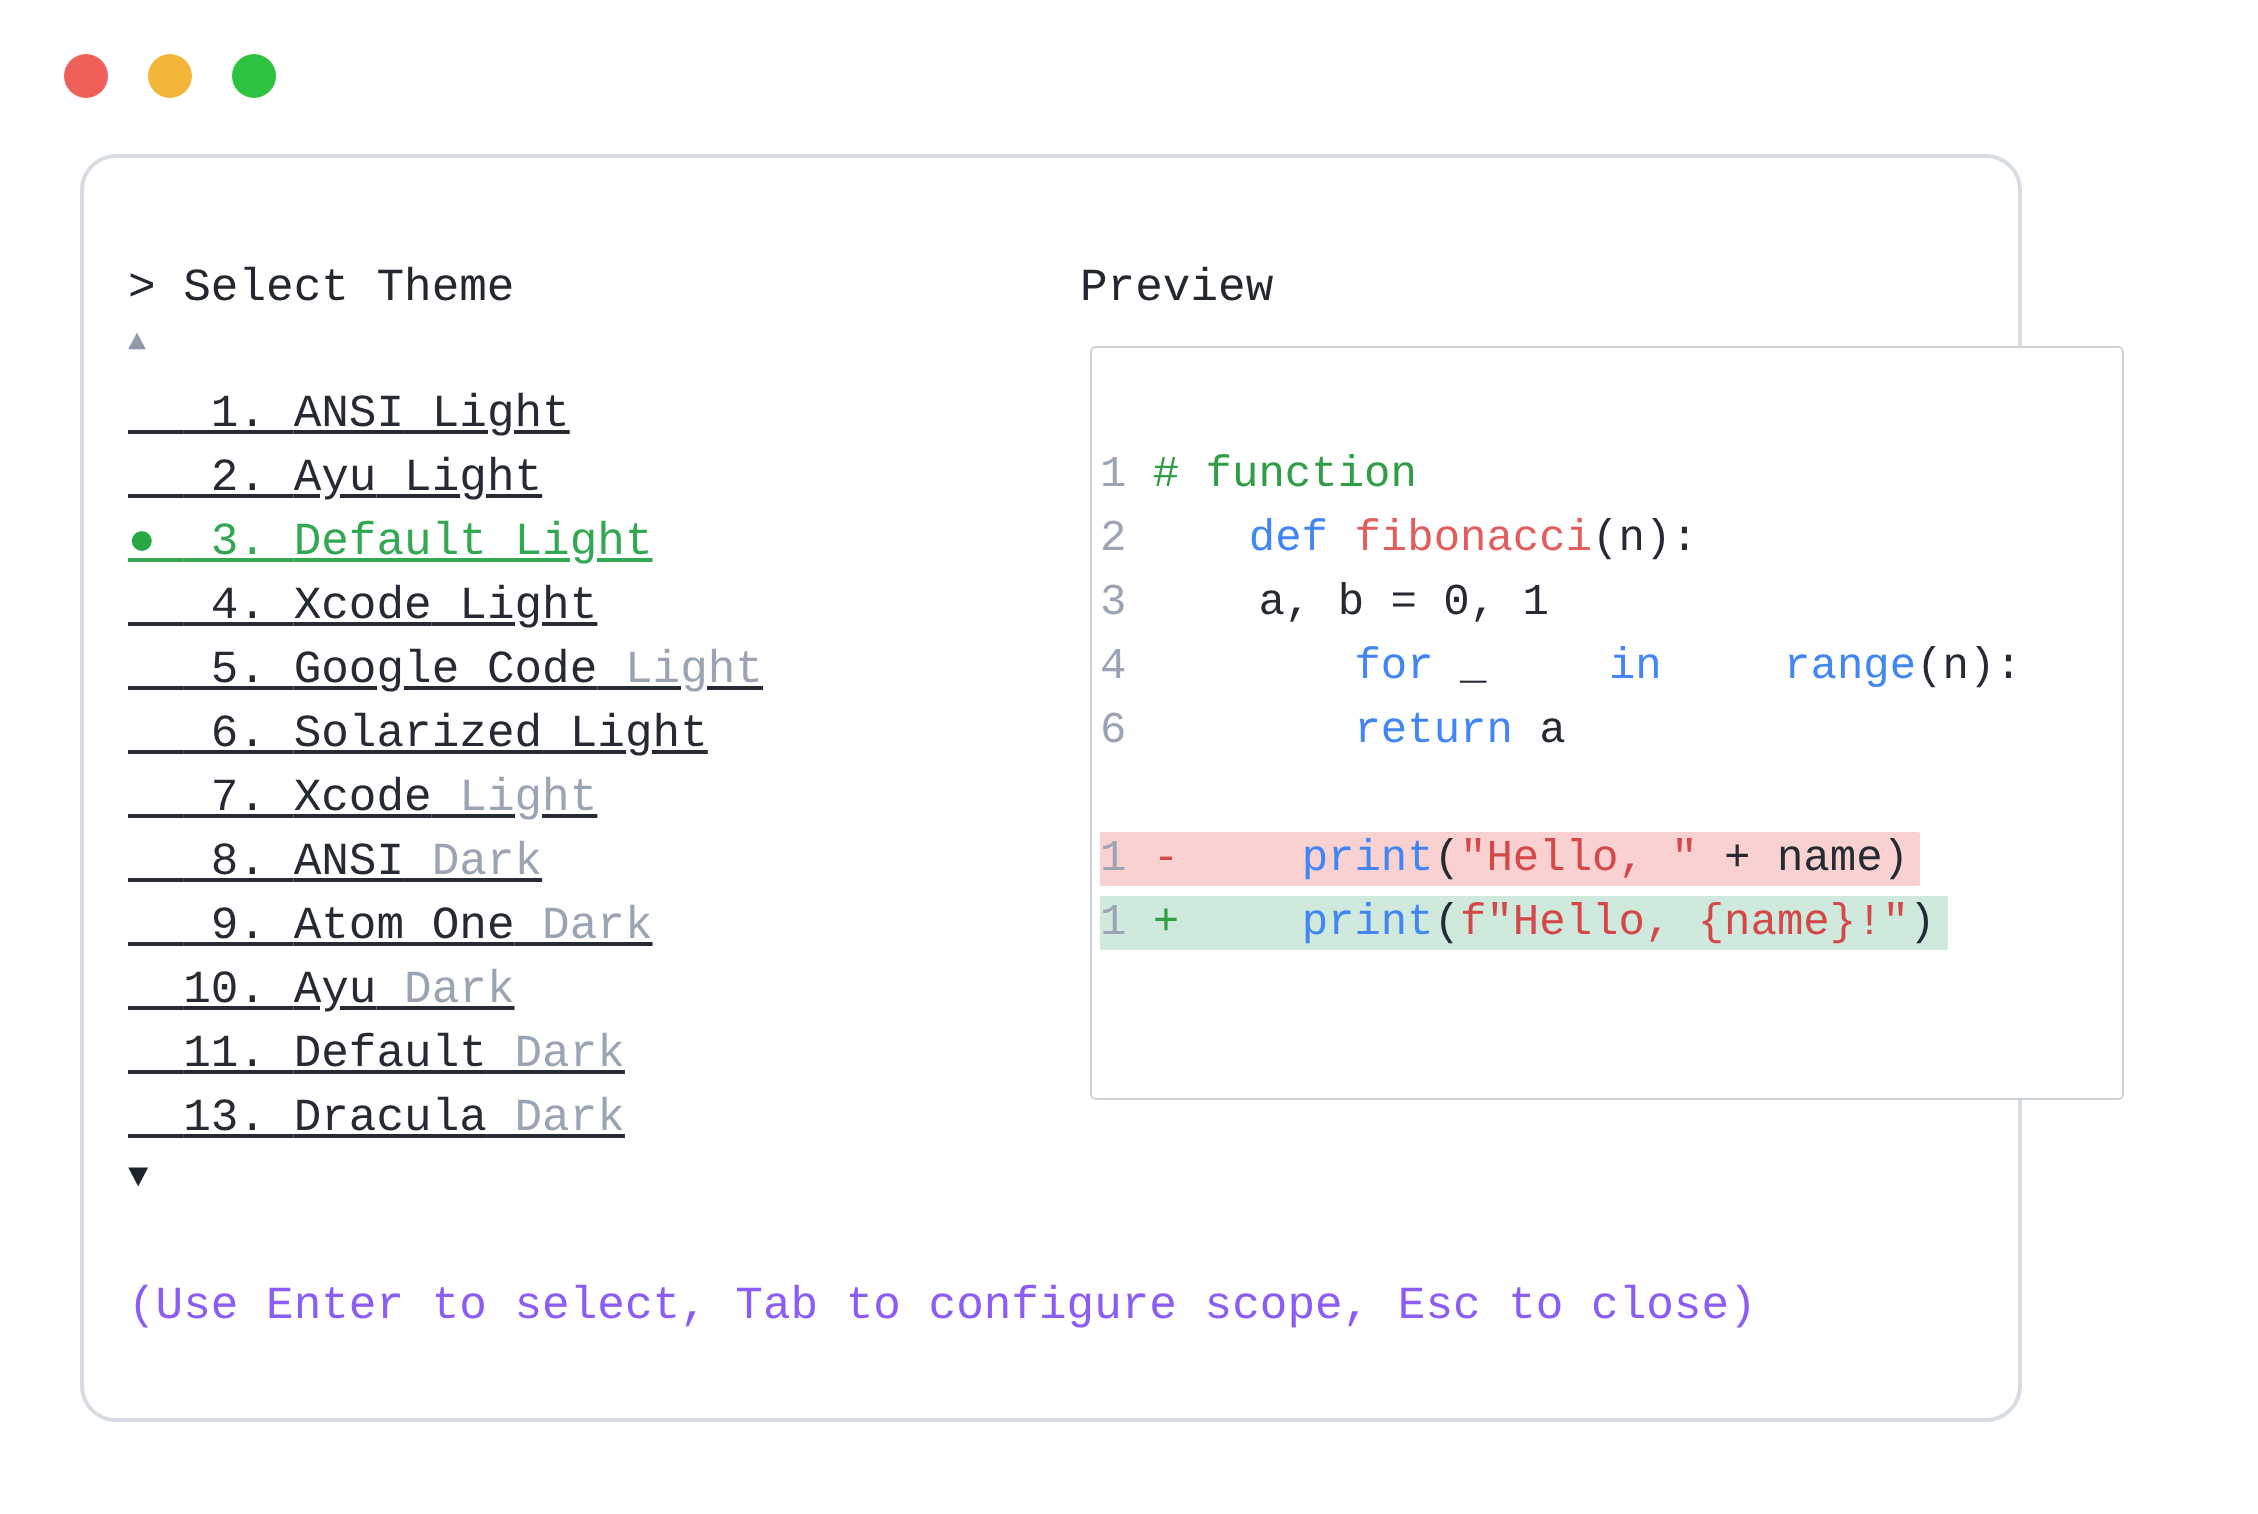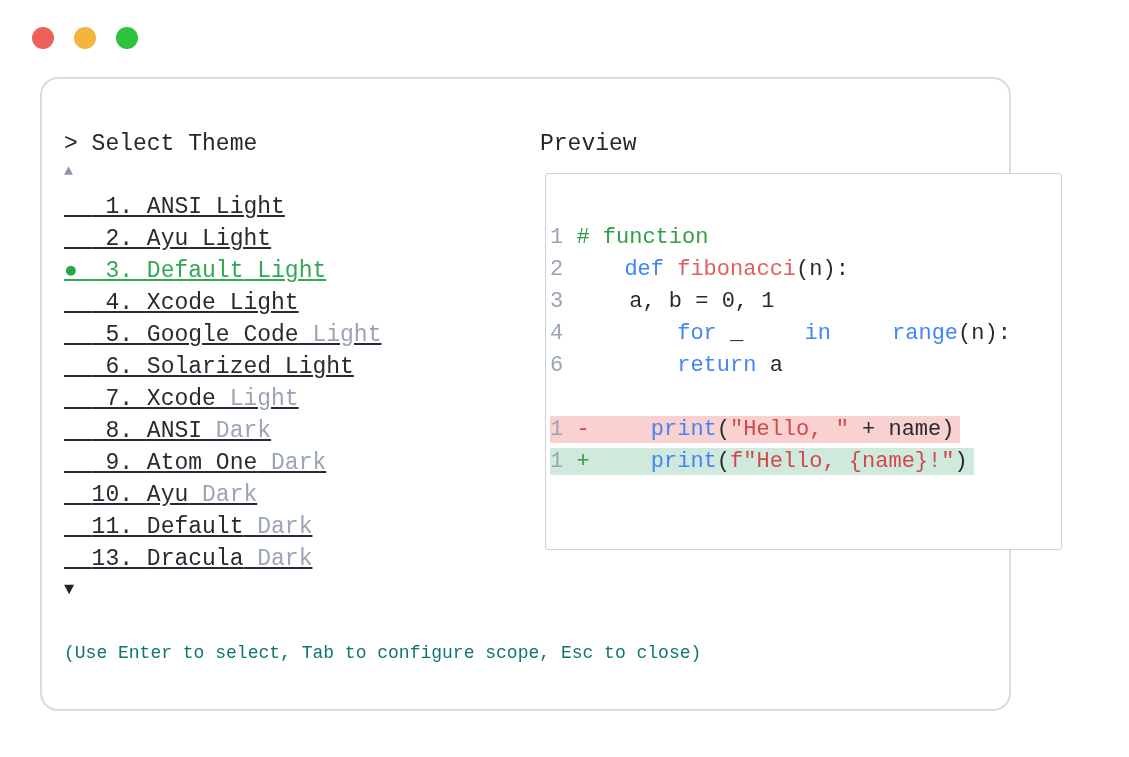--- a/index.html
+++ b/index.html
@@ -35,21 +35,21 @@
   .theme-list { position:absolute; left:22px; top:112px; }
   .row {
     white-space:pre; font-size:23px; line-height:32px; height:32px;
     color:#262b33; cursor:pointer;text-decoration:underline;
   }
   .row .marker  { color:#28a745; }
   .row.selected, .row.selected .num, .row.selected .name, .row.selected .variant { color:#32a852; }
   .row .variant.muted { color:#9aa4b4; }
   .hint {
     position:absolute; left:22px; top:559px;
-    font-size:18px; line-height:30px; color:#0f766e; white-space:pre;text-align:right;
+    font-size:23px; line-height:30px; color:#8b5cf6; white-space:pre;text-align:right;
   }
 
   
   .preview-title {
     position:absolute; left:498px; top:50px;
     font-size:23px; line-height:30px; color:#23282f; white-space:pre;text-align:right;
   }
   .preview-pane {
     position:absolute; left:503px; top:94px; width:517px; height:377px;
     border:1px solid #cdd2da; border-radius:3px; background:#ffffff;

